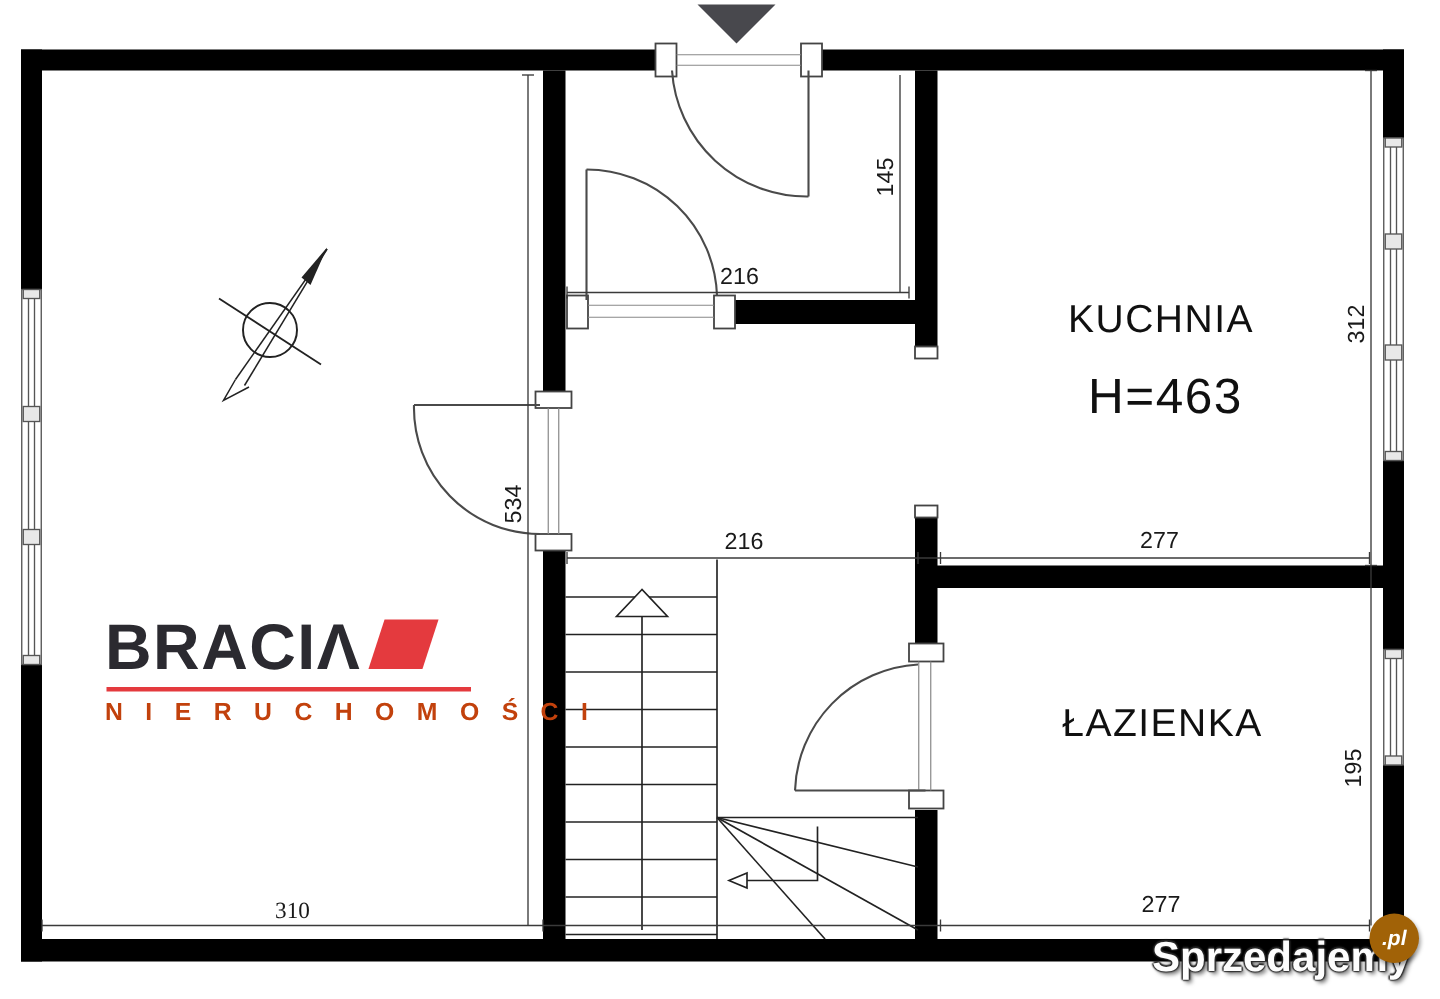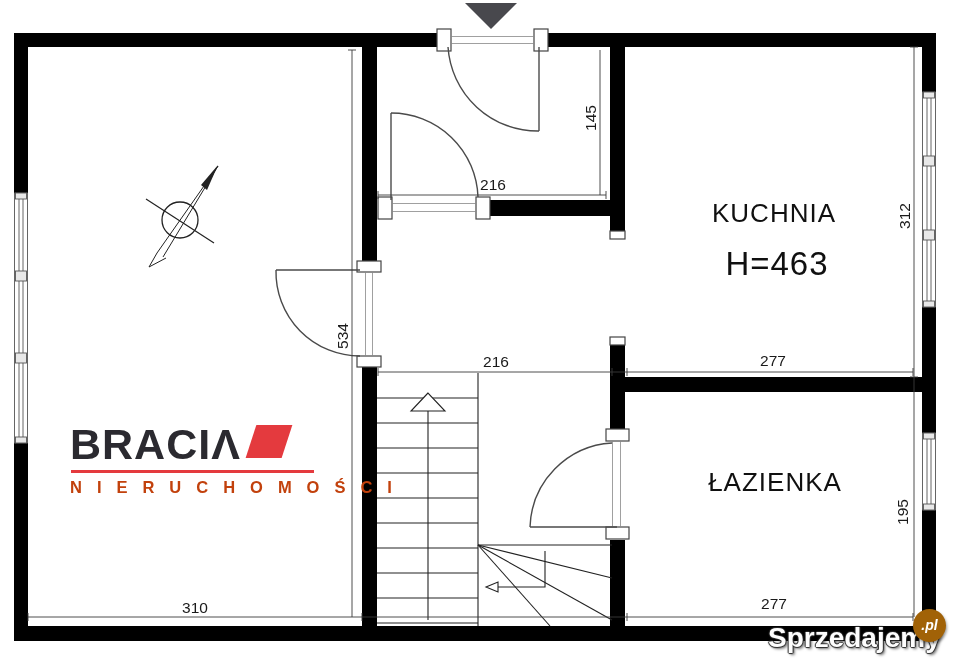--- a/index.html
+++ b/index.html
@@ -6,21 +6,21 @@
   #stage{
     position:relative;width:960px;height:666px;background:#ffffff;
     font-family:"Liberation Sans", sans-serif;overflow:hidden;
   }
   #plan-svg{position:absolute;left:0;top:0;}
   .lbl{position:absolute;transform:translate(-50%,-50%);white-space:nowrap;color:#151515;}
   .room{font-size:26px;letter-spacing:1px;color:#101010;}
   .dim{font-size:15.5px;color:#1a1a1a;}
   .dim.rot{transform:translate(-50%,-50%) rotate(-90deg);}
   
-  #logo{position:absolute;left:70px;top:423px;color:#2b2a30;}
+  #logo{position:absolute;left:70px;top:411px;color:#2b2a30;}
   #logo .row1{display:flex;align-items:flex-start;}
   #logo .big{font-size:43px;font-weight:bold;line-height:1.0;letter-spacing:1px;}
   #logo .red-quad{width:36px;height:33px;background:#e43a3e;transform:skewX(-18deg);margin-left:10px;margin-top:2px;}
   #logo .red-rule{width:243px;height:3px;background:#e43a3e;margin:4px 0 5px 1px;}
   #logo .sub{font-size:16.5px;font-weight:600;letter-spacing:5.2px;color:#c2410c;}
   
   #watermark{position:absolute;left:768px;top:618px;width:192px;height:44px;}
   #watermark .wm-text{
     position:absolute;left:0;top:4px;font-size:28px;font-weight:bold;color:#fdfdfd;
     text-shadow:1px 0 1px #2a2a2a,-1px 0 1px #2a2a2a,0 1px 1px #2a2a2a,0 -1px 1px #2a2a2a,2px 2px 3px rgba(0,0,0,.55);
@@ -206,21 +206,21 @@
   <div class="lbl room" style="left:774px;top:213px;">KUCHNIA</div>
   <div class="lbl room" style="left:777px;top:264px;font-size:33px;">H=463</div>
   <div class="lbl room" style="left:775px;top:482px;">ŁAZIENKA</div>
 
   <div class="lbl dim" style="left:493px;top:185px;">216</div>
   <div class="lbl dim rot" style="left:591px;top:118px;">145</div>
   <div class="lbl dim" style="left:496px;top:362px;">216</div>
   <div class="lbl dim" style="left:773px;top:361px;">277</div>
   <div class="lbl dim rot" style="left:905px;top:216px;">312</div>
   <div class="lbl dim rot" style="left:343px;top:336px;">534</div>
-  <div class="lbl dim" style="left:195px;top:608px;">310</div>
+  <div class="lbl dim" style="left:195px;top:608px;font-family:Liberation Serif, serif;">310</div>
   <div class="lbl dim" style="left:774px;top:604px;">277</div>
   <div class="lbl dim rot" style="left:903px;top:512px;">195</div>
 
   <div id="logo">
     <div class="row1">
       <span class="big">BRACIΛ</span>
       <div class="red-quad"></div>
     </div>
     <div class="red-rule"></div>
     <div class="sub">N I E R U C H O M O Ś C I</div>

